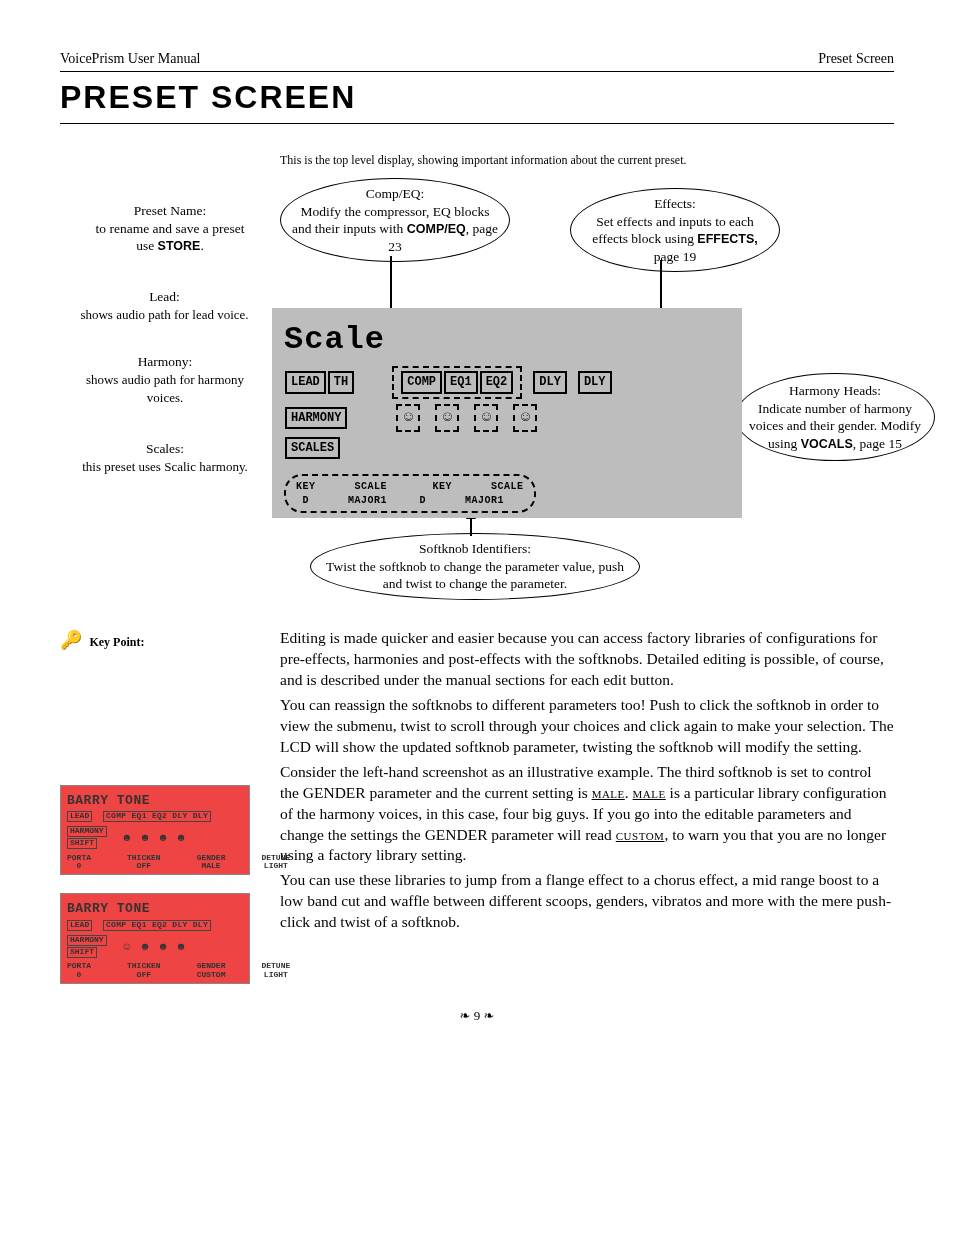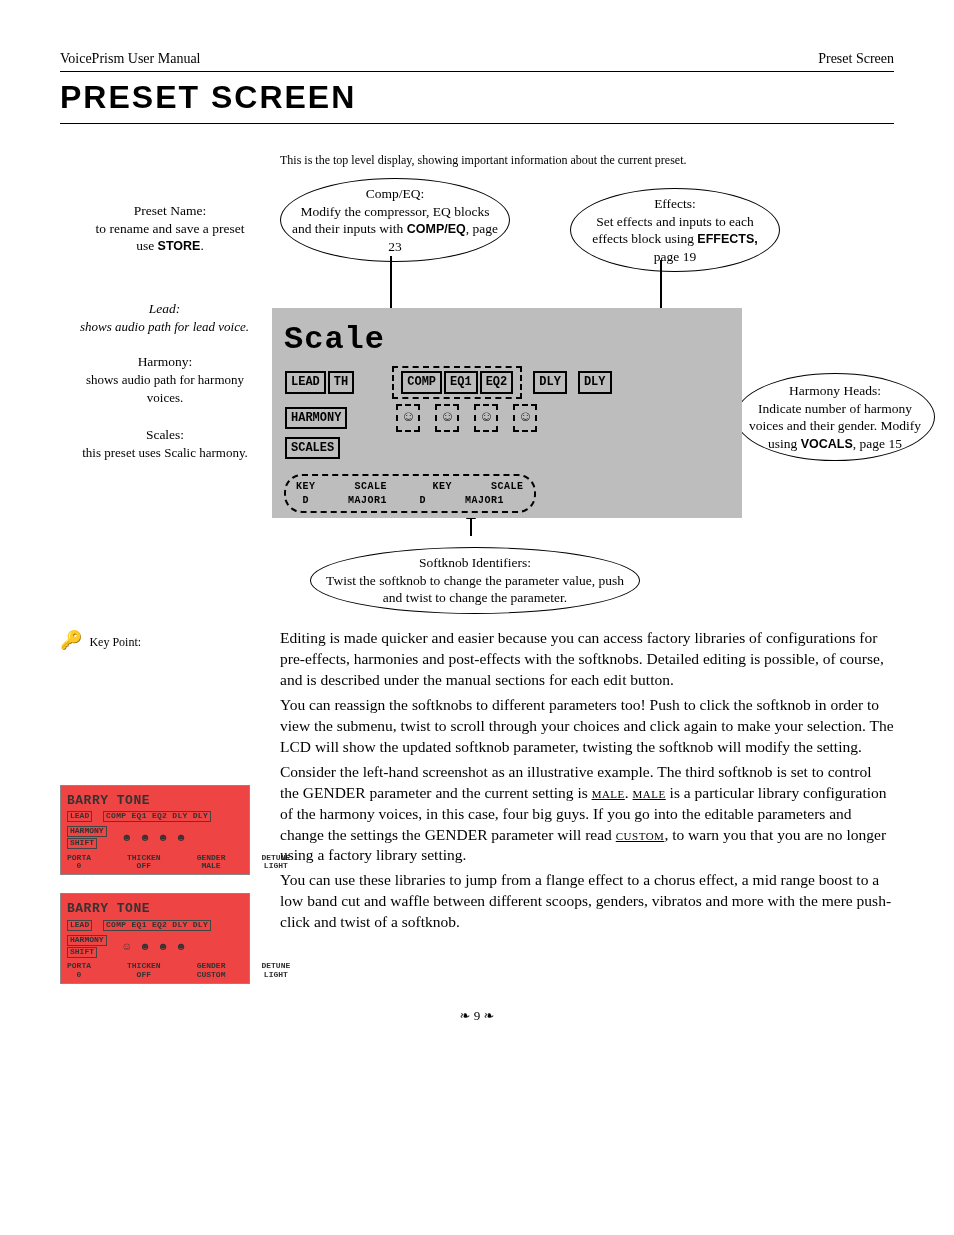--- a/index.html
+++ b/index.html
@@ -129,45 +129,45 @@
     </div>
   </div>
   <div class="arrow-line" style="left:600px; top:82px; width:2px; height:82px;"></div>
   <div class="arrow-down" style="left:596px; top:162px;"></div>
 
   <div class="callout" style="left:25px; top:24px; width:170px;">
     <span>Preset Name:</span><br>
     <span>to rename and save a preset use </span><span class="bold">STORE</span><span>.</span>
   </div>
 
-  <div class="callout" style="left:12px; top:122px; width:185px;font-style:italic;">
+  <div class="callout" style="left:12px; top:110px; width:185px;">
     <span>Lead:</span><br>
     <span class="sub">shows audio path for lead voice.</span>
   </div>
 
   <div class="callout" style="left:20px; top:175px; width:170px;">
     <span>Harmony:</span><br>
     <span class="sub">shows audio path for harmony voices.</span>
   </div>
 
-  <div class="callout" style="left:20px; top:248px; width:170px;">
+  <div class="callout" style="left:20px; top:262px; width:170px;">
     <span>Scales:</span><br>
     <span class="sub">this preset uses Scalic harmony.</span>
   </div>
 
   <div class="callout" style="left:670px; top:195px; width:210px;">
     <div class="bubble" style="width:200px; padding:8px 10px;">
       <span>Harmony Heads:</span><br>
       <span>Indicate number of harmony voices and their gender. Modify using </span><span class="bold">VOCALS</span><span>, page 15</span>
     </div>
   </div>
   <div class="arrow-line" style="left:640px; top:238px; width:32px; height:2px;"></div>
   <div class="arrow-left" style="left:632px; top:234px;"></div>
 
-  <div class="callout" style="left:245px; top:369px; width:340px;">
+  <div class="callout" style="left:245px; top:355px; width:340px;">
     <div class="bubble" style="width:330px; border-radius:50%/50%; padding:6px 10px;">
       <span>Softknob Identifiers:</span><br>
       <span>Twist the softknob to change the parameter value, push and twist to change the parameter.</span>
     </div>
   </div>
   <div class="arrow-line" style="left:410px; top:340px; width:2px; height:18px;"></div>
   <div class="arrow-up" style="left:406px; top:332px;"></div>
 
   <div class="lcd-big">
     <div class="title">Scale</div>
@@ -206,21 +206,21 @@
       </span>
     </div>
   </div>
 
 </div>
 
 <div class="two-col">
   <div class="left-col">
     <div class="keypoint">
       <span class="keypoint-icon">🔑</span>
-      <span style="font-family:Georgia;">Key Point:</span><br>
+      <span style="font-family:Georgia;font-weight:bold;">Key Point:</span><br>
     </div>
 
     <div style="height:110px;"></div>
 
     <div class="lcd-small">
       <div class="nm">BARRY TONE</div>
       <div class="row">
         <span class="blk">LEAD</span>
         &nbsp;&nbsp;<span class="blk" style="letter-spacing:0.3px;">COMP EQ1 EQ2 DLY DLY</span>
       </div>

